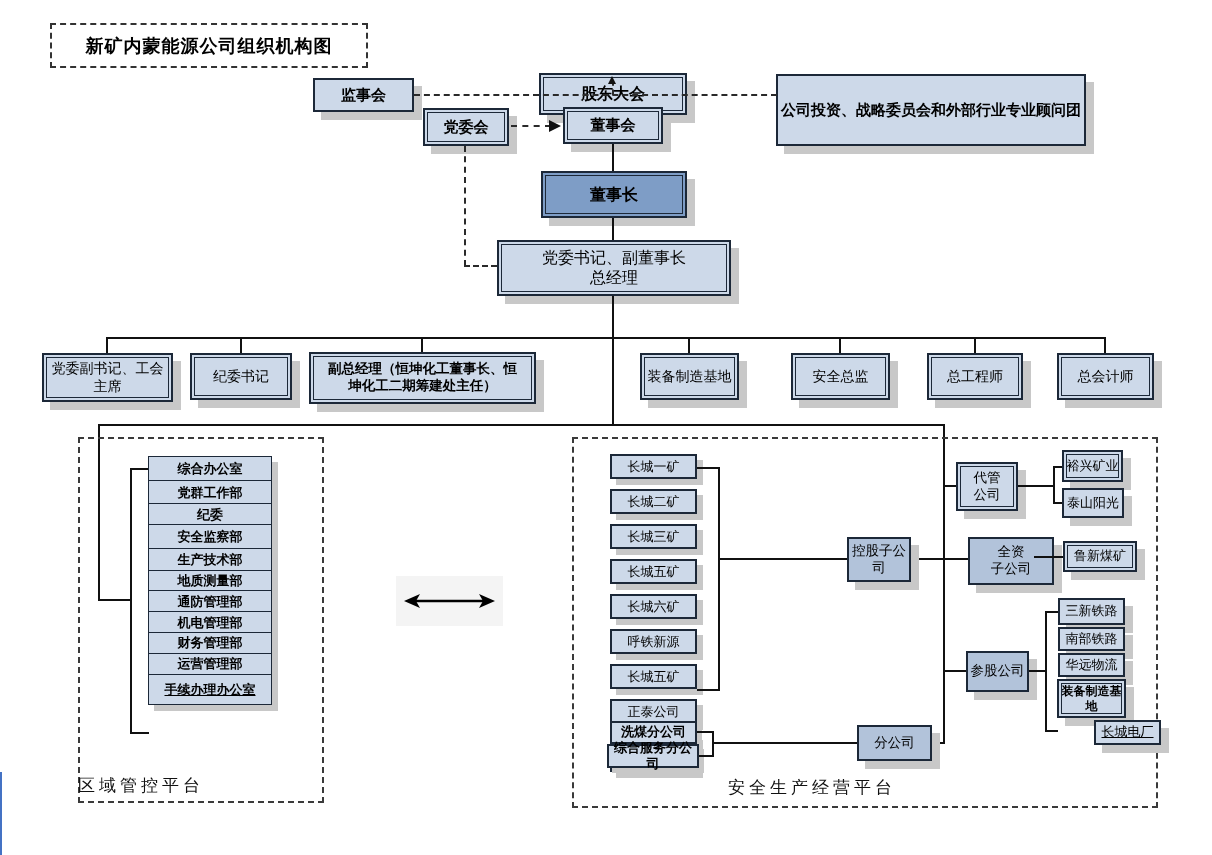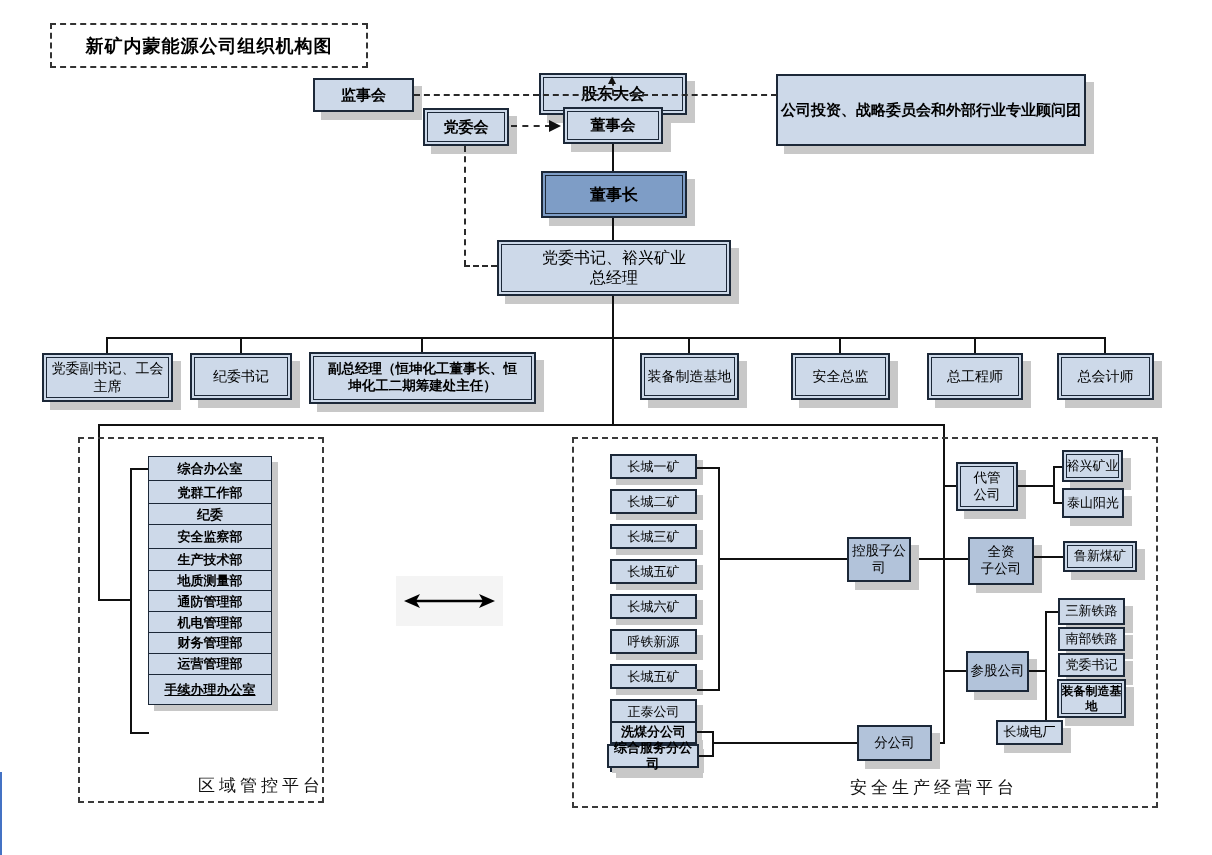--- a/index.html
+++ b/index.html
@@ -28,21 +28,21 @@
   .nb{font-weight:normal;}
   .sm{font-size:13.5px;}
   .xs{font-size:13px;}
   .xxs{font-size:11.5px;text-decoration:underline;}
   .hl{position:absolute;height:2px;background:var(--wire);}
   .vl{position:absolute;width:2px;background:var(--wire);}
   .dh{position:absolute;height:0;border-top:2px dashed #2a2a2a;}
   .dv{position:absolute;width:0;border-left:2px dashed #2a2a2a;}
   .region{position:absolute;border:2px dashed #3a3a3a;background:transparent;box-sizing:border-box;}
   .platform-label{
-    position:absolute;text-align:right;font-size:17px;letter-spacing:4px;
+    position:absolute;text-align:left;font-size:17px;letter-spacing:4px;
     font-family:"Liberation Serif","DejaVu Serif",serif;color:#111;
   }
   .title-box{
     position:absolute;left:50px;top:23px;width:318px;height:45px;
     border:2px dashed #333;display:flex;align-items:center;justify-content:center;
     font-size:18px;font-weight:bold;letter-spacing:1px;box-sizing:border-box;
   }
   .col{position:absolute;display:flex;flex-direction:column;}
   .dept-item{
     background:var(--light);border:1.6px solid var(--line);margin-top:-1.6px;
@@ -70,21 +70,21 @@
   <div class="title-box">新矿内蒙能源公司组织机构图</div>
 
   <div class="bx dbl" style="left:539px;top:35px;width:148px;height:42px;font-size:16px;margin-top:38px;">股东大会</div>
   <div class="bx" style="left:313px;top:78px;width:101px;height:34px;">监事会</div>
   <div class="bx dbl" style="left:423px;top:108px;width:86px;height:38px;">党委会</div>
   <div class="bx dbl" style="left:563px;top:107px;width:100px;height:37px;">董事会</div>
   <div class="bx" style="left:776px;top:74px;width:310px;height:72px;">公司投资、战略委员会和外部行业专业顾问团</div>
   <div class="bx dbl med" style="left:541px;top:171px;width:146px;height:47px;font-size:16px;">董事长</div>
 
   <div class="bx dbl nb" style="left:497px;top:240px;width:234px;height:56px;font-size:16px;flex-direction:column;">
-    <span>党委书记、裕兴矿业</span>
+    <span>党委书记、副董事长</span>
     <span>总经理</span>
   </div>
 
   <div class="dh" style="left:414px;top:94px;width:363px;"></div>
   <div class="dv" style="left:612px;top:80px;height:15px;"></div>
   <div class="tri-up" style="left:608px;top:76px;"></div>
   <div class="dh" style="left:511px;top:125px;width:40px;"></div>
   <div class="tri-right" style="left:549px;top:120px;"></div>
   <div class="dv" style="left:464px;top:146px;height:120px;"></div>
   <div class="dh" style="left:464px;top:265px;width:33px;"></div>
@@ -174,40 +174,40 @@
 
   <div class="vl" style="left:712px;top:731px;height:26px;"></div>
   <div class="hl" style="left:697px;top:731px;width:16px;"></div>
   <div class="hl" style="left:699px;top:755px;width:14px;"></div>
   <div class="hl" style="left:712px;top:742px;width:146px;"></div>
 
   <div class="bx deep nb sm" style="left:847px;top:537px;width:64px;height:45px;">控股子公
 司</div>
   <div class="bx dbl nb sm" style="left:956px;top:462px;width:62px;height:49px;">代管
 公司</div>
-  <div class="bx deep nb sm" style="left:968px;top:537px;width:66px;height:48px;">全资
+  <div class="bx deep nb sm" style="left:968px;top:537px;width:86px;height:48px;">全资
 子公司</div>
   <div class="bx deep nb sm" style="left:966px;top:651px;width:63px;height:41px;">参股公司</div>
   <div class="bx deep nb sm" style="left:857px;top:725px;width:75px;height:36px;">分公司</div>
 
   <div class="hl" style="left:1018px;top:485px;width:35px;"></div>
   <div class="vl" style="left:1053px;top:466px;height:38px;"></div>
   <div class="hl" style="left:1053px;top:466px;width:9px;"></div>
   <div class="hl" style="left:1053px;top:502px;width:9px;"></div>
   <div class="bx dbl nb xs" style="left:1062px;top:450px;width:61px;height:32px;">裕兴矿业</div>
   <div class="bx nb xs" style="left:1062px;top:488px;width:62px;height:30px;">泰山阳光</div>
 
   <div class="hl" style="left:1034px;top:556px;width:29px;"></div>
   <div class="bx dbl nb xs" style="left:1063px;top:541px;width:74px;height:31px;">鲁新煤矿</div>
 
   <div class="hl" style="left:1029px;top:670px;width:16px;"></div>
   <div class="vl" style="left:1045px;top:611px;height:121px;"></div>
   <div class="hl" style="left:1045px;top:611px;width:13px;"></div>
   <div class="hl" style="left:1045px;top:730px;width:13px;"></div>
   <div class="bx nb xs" style="left:1058px;top:598px;width:67px;height:27px;">三新铁路</div>
   <div class="bx nb xs" style="left:1058px;top:627px;width:67px;height:24px;">南部铁路</div>
-  <div class="bx nb xs" style="left:1058px;top:653px;width:67px;height:24px;">党委书记</div>
+  <div class="bx nb xs" style="left:1058px;top:653px;width:67px;height:24px;">华远物流</div>
   <div class="bx dbl" style="left:1057px;top:679px;width:69px;height:39px;font-size:12px;">装备制造基地</div>
-  <div class="bx nb xs" style="left:996px;top:720px;width:67px;height:25px;">长城电厂</div>
+  <div class="bx nb xs" style="left:1094px;top:720px;width:67px;height:25px;text-decoration:underline;">长城电厂</div>
 
   <div class="frame-left"></div>
 
 </div>
 
 </body></html>

